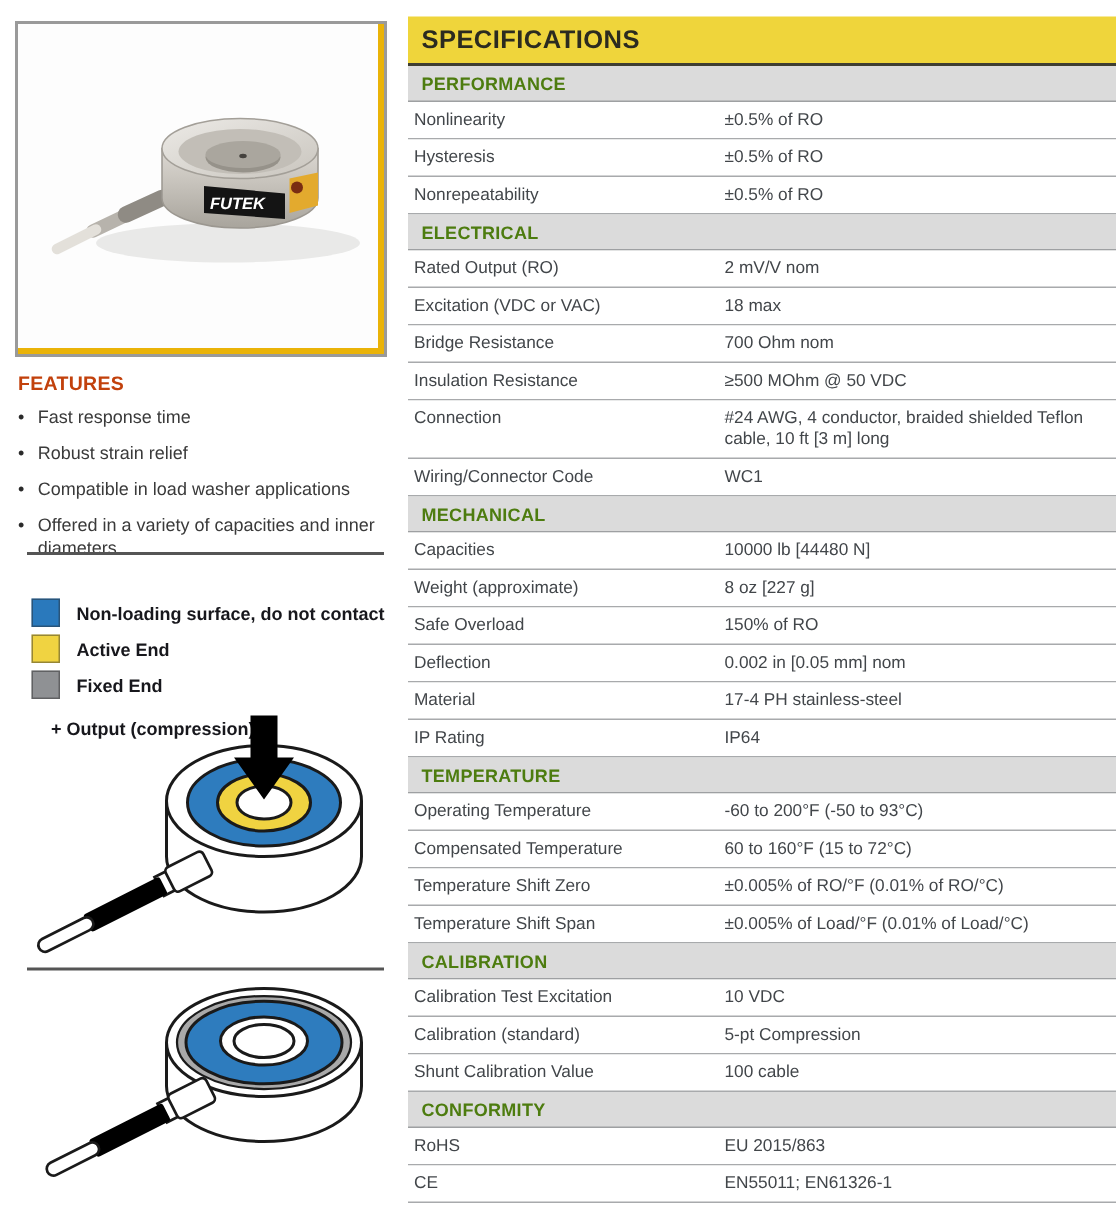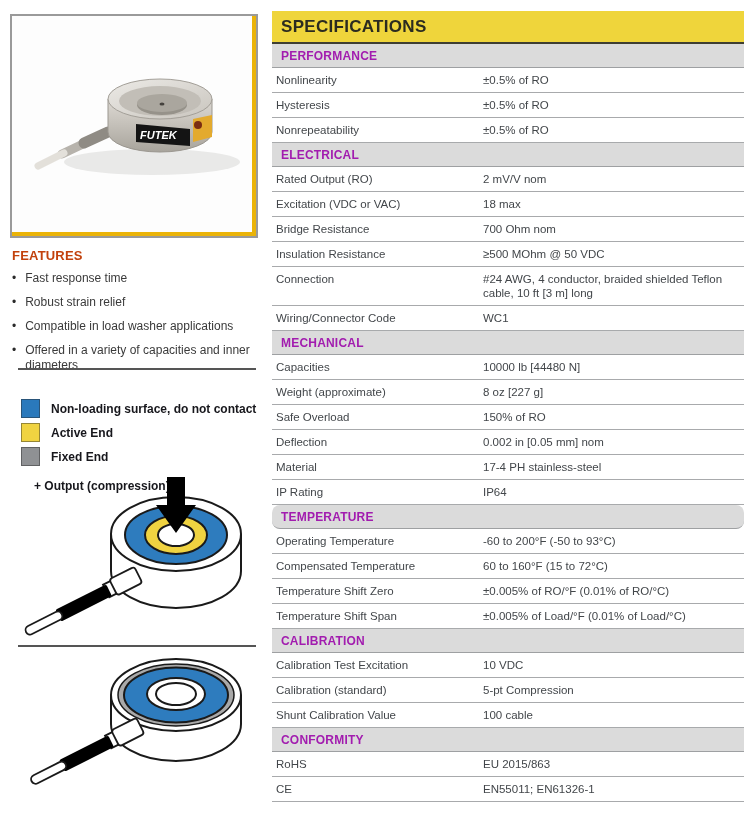--- a/index.html
+++ b/index.html
@@ -27,21 +27,21 @@
 
   .output-label{position:absolute;left:34px;top:479px;font-size:12px;font-weight:bold;color:#17171c;}
 
   .diagram{position:absolute;left:0;}
   .diagram-1{top:468px;} .diagram-2{top:652px;}
 
   
   .spec-col{position:absolute;left:272px;top:11px;width:472px;}
   .spec-title{background:#efd53b;color:#2b2b20;font-size:17px;font-weight:bold;
               letter-spacing:.3px;padding:6px 0 5px 9px;border-bottom:2.5px solid #3e3e32;}
-  .sec-header{background:#dbdbdb;color:#a21caf;font-size:12px;font-weight:bold;
+  .sec-header{background:#dbdbdb;color:#4d7c0f;font-size:12px;font-weight:bold;
               letter-spacing:.2px;padding:5px 0 4px 9px;border-bottom:1px solid #9ea0a2;}
   .spec-row{display:flex;align-items:flex-start;padding:5px 0 5px 4px;
             border-bottom:1px solid #a8aaac;background:#fff;}
   .spec-row .label{width:207px;flex:0 0 auto;font-size:11.5px;line-height:14px;color:#42464a;}
   .spec-row .value{flex:1;max-width:243px;font-size:11.5px;line-height:14px;color:#42464a;}
 </style>
 </head>
 <body>
 
 <div class="page">
@@ -211,21 +211,21 @@
           <span class="value">0.002 in [0.05 mm] nom</span>
         </div>
         <div class="spec-row">
           <span class="label">Material</span>
           <span class="value">17-4 PH stainless-steel</span>
         </div>
         <div class="spec-row">
           <span class="label">IP Rating</span>
           <span class="value">IP64</span>
         </div>
-        <div class="sec-header" style="background: rgb(219, 219, 219); border-radius: 8px;">TEMPERATURE</div>
+        <div class="sec-header" style="background: rgb(219, 219, 219);">TEMPERATURE</div>
         <div class="spec-row">
           <span class="label">Operating Temperature</span>
           <span class="value">-60 to 200°F (-50 to 93°C)</span>
         </div>
         <div class="spec-row">
           <span class="label">Compensated Temperature</span>
           <span class="value">60 to 160°F (15 to 72°C)</span>
         </div>
         <div class="spec-row">
           <span class="label">Temperature Shift Zero</span>

